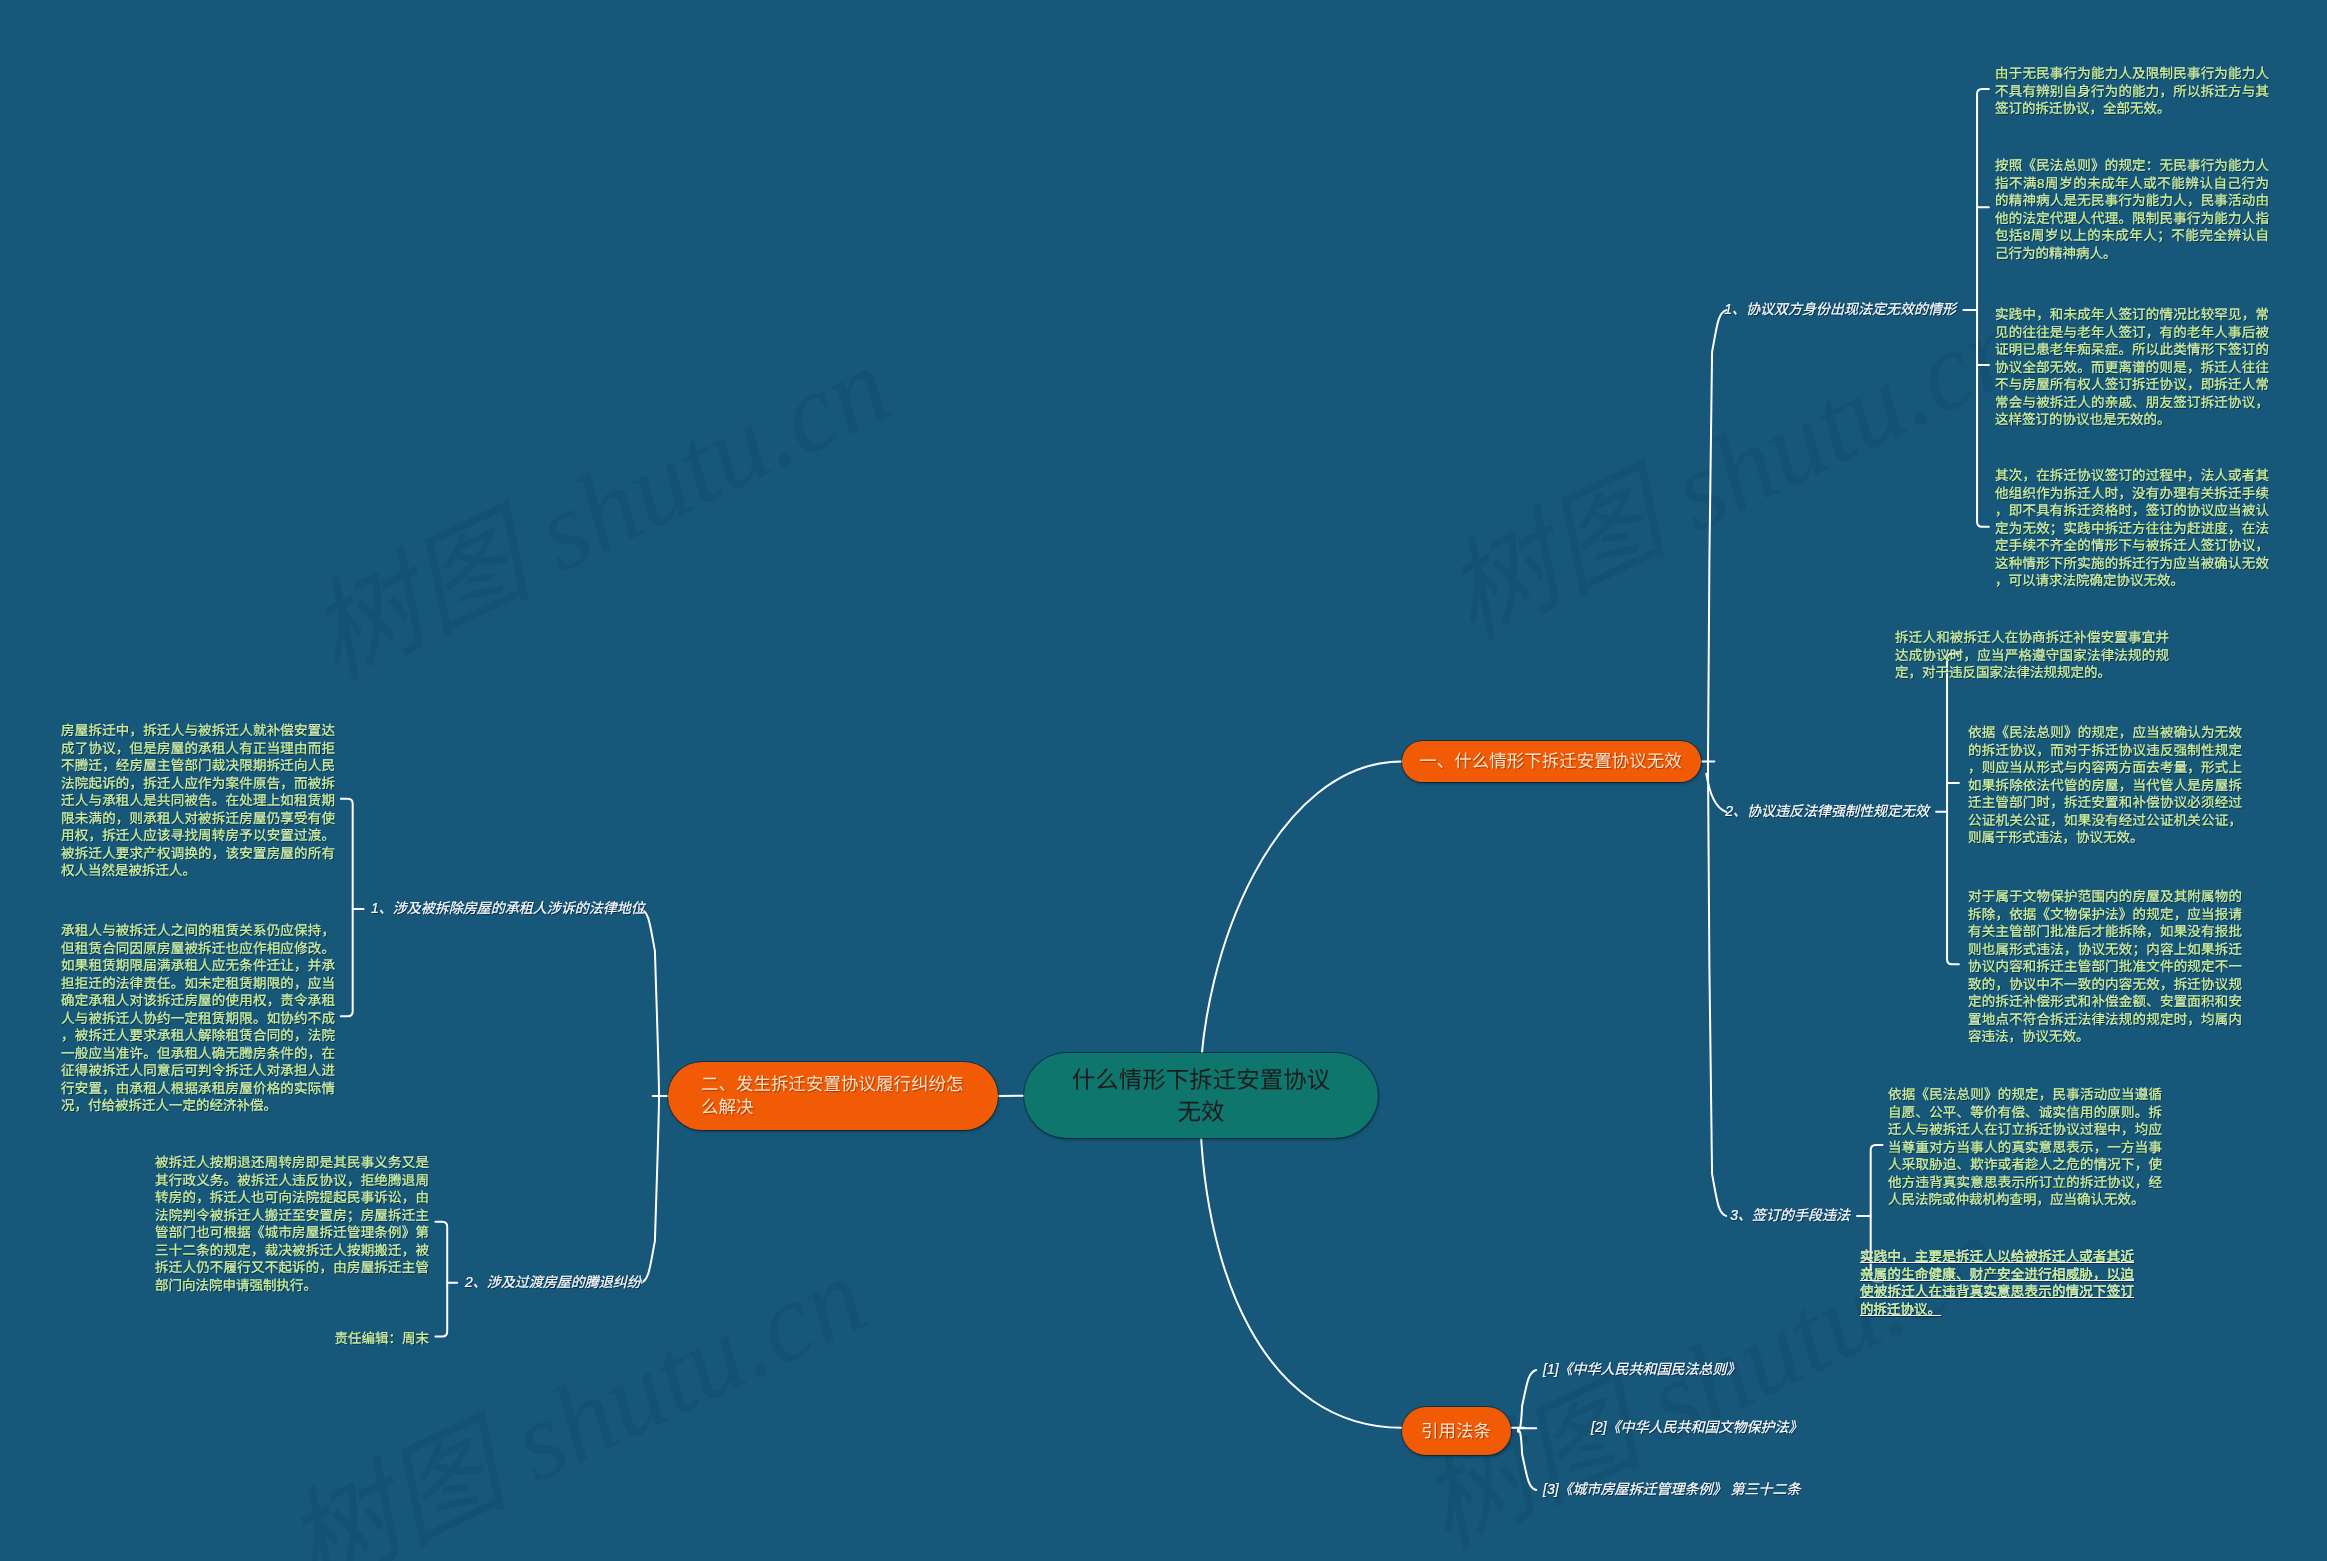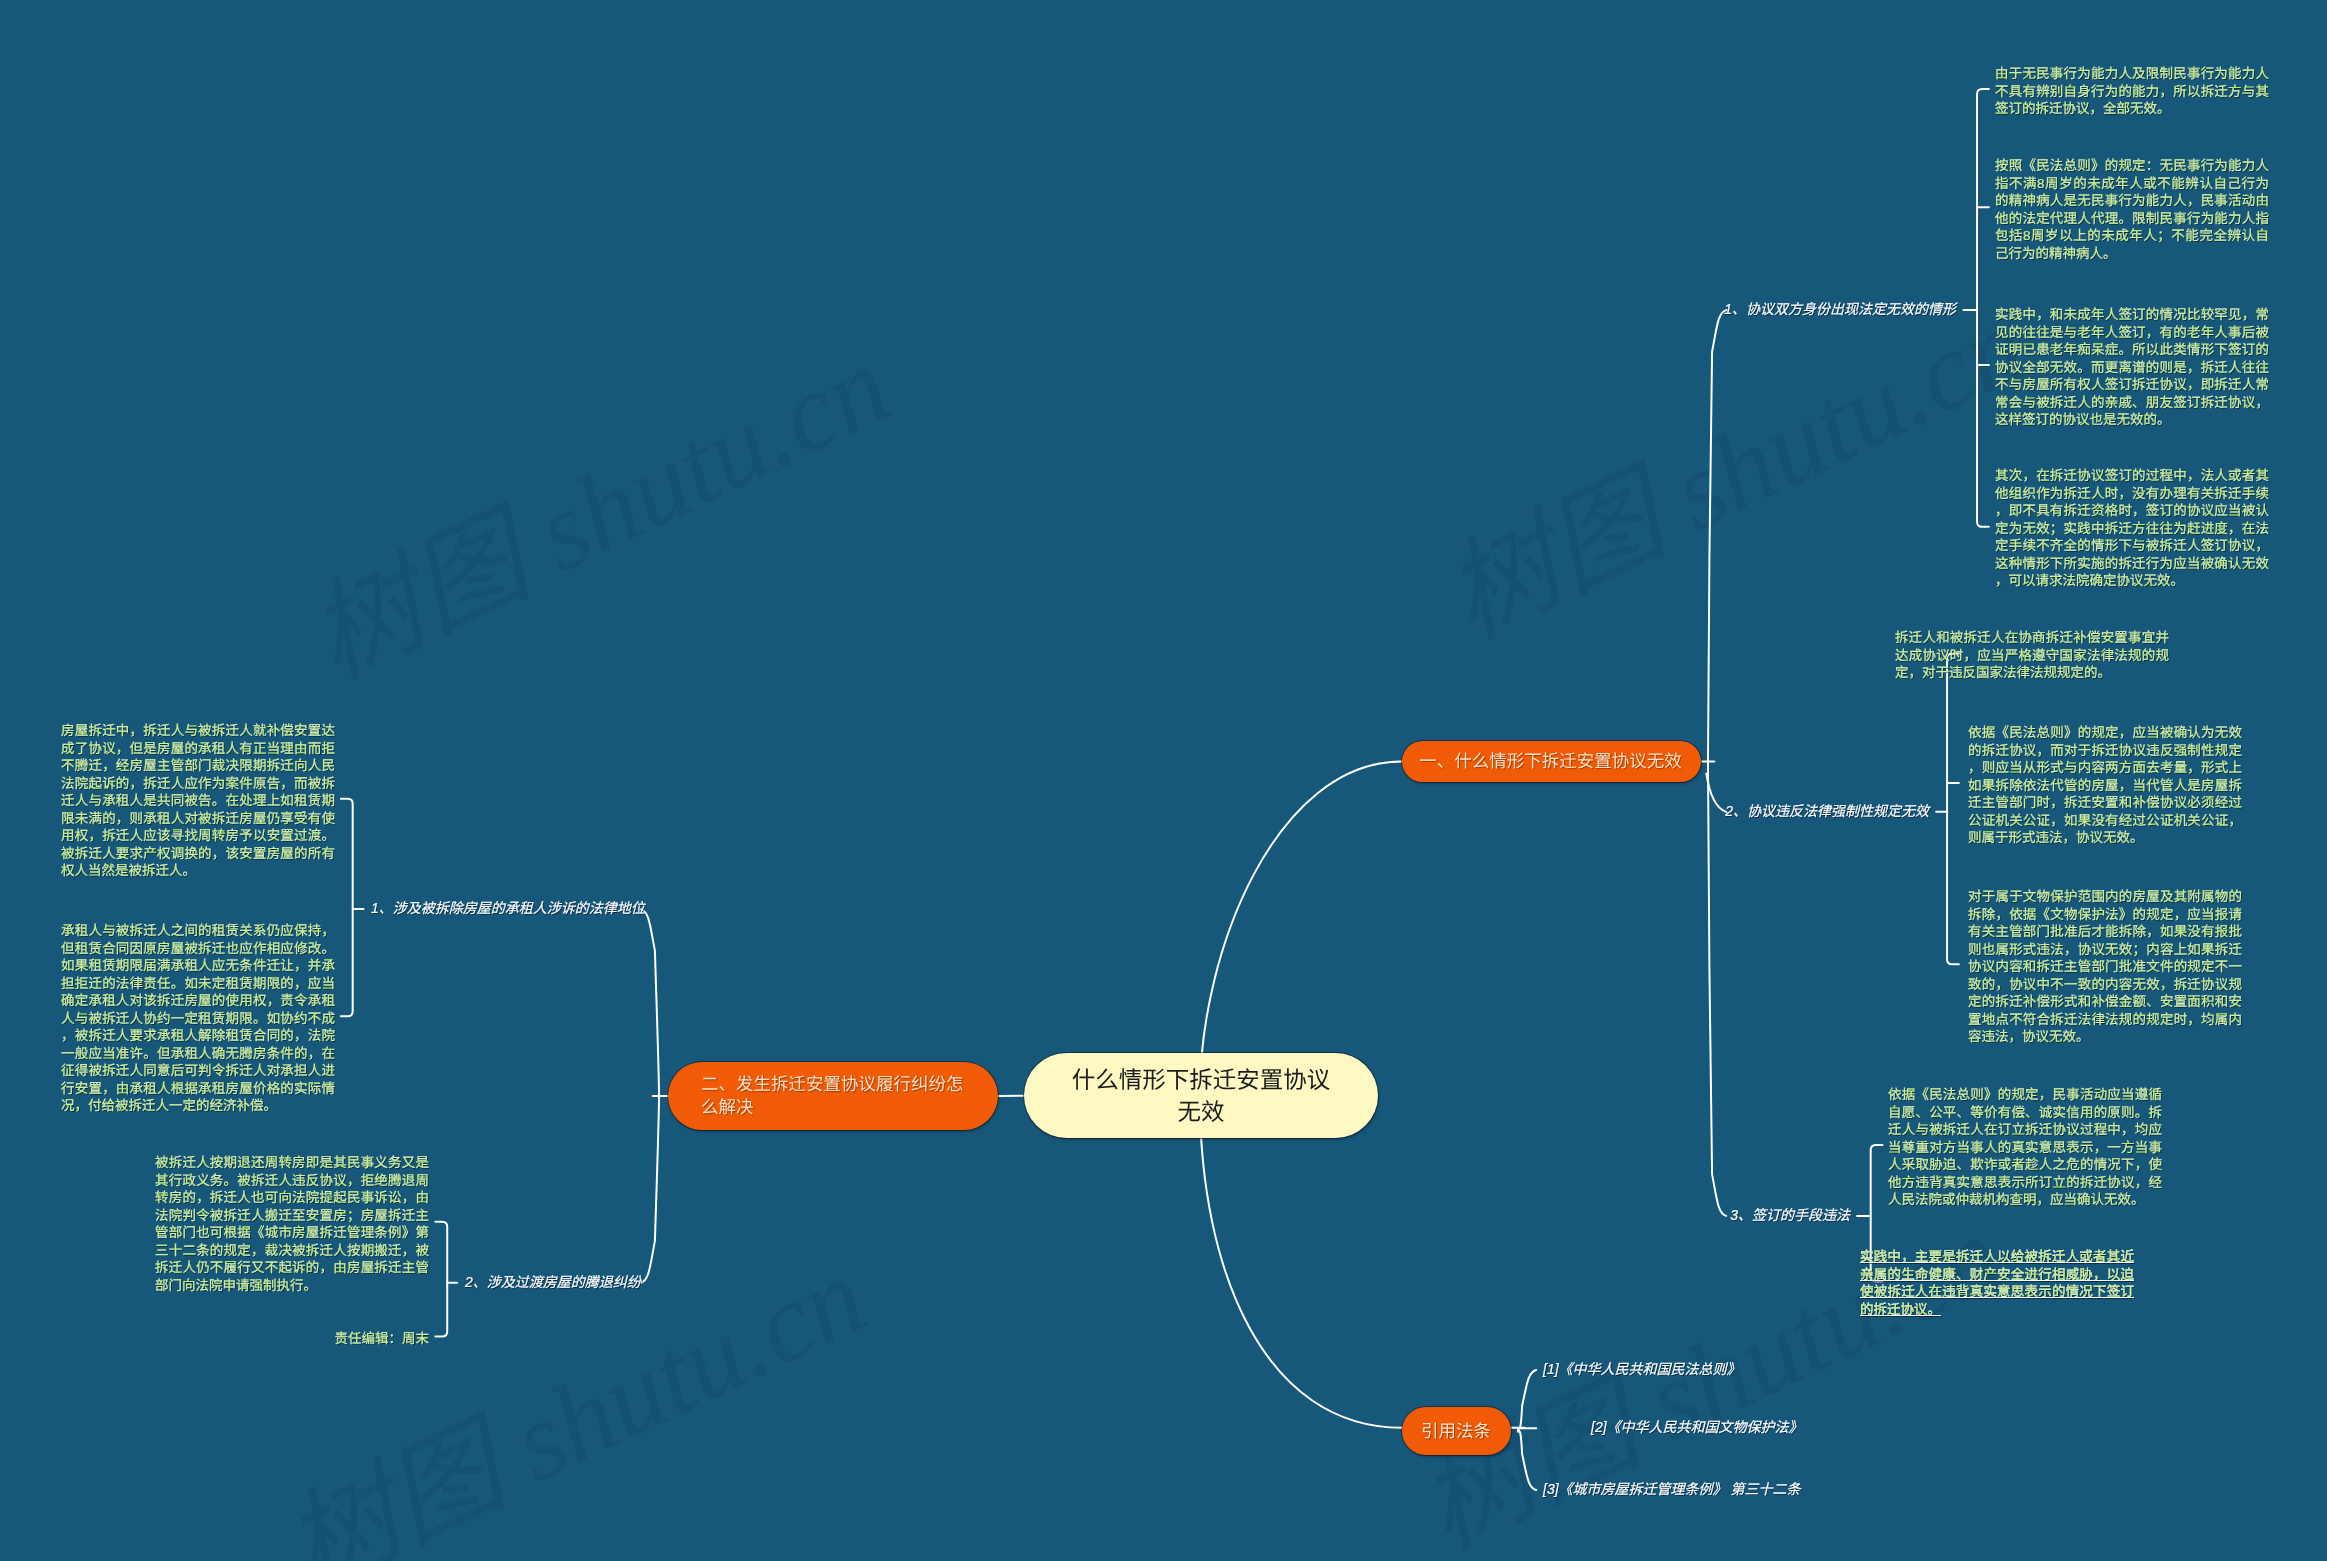--- a/index.html
+++ b/index.html
@@ -5,21 +5,21 @@
 <style>
   html,body{margin:0;padding:0;}
   body{width:2327px;height:1561px;background:#17577A;overflow:hidden;position:relative;
        font-family:"Liberation Sans",sans-serif;}
   #stage{position:absolute;left:0;top:0;width:2327px;height:1561px;}
   #links{position:absolute;left:0;top:0;}
   #wmlayer{position:absolute;left:0;top:0;width:2327px;height:1561px;overflow:hidden;}
   .wm{position:absolute;color:rgba(0,22,44,0.085);font-size:111px;
       transform:rotate(-25.5deg);transform-origin:0 0;white-space:nowrap;
       font-family:"Liberation Serif",serif;font-style:italic;}
-  .rootnode{position:absolute;background:#fef9c3;border-radius:44px;
+  .rootnode{position:absolute;background:#0f766e;border-radius:44px;
             box-shadow:0 0 0 0.9px rgba(10,22,30,.55), 0.9px 1.8px 2.7px rgba(0,0,0,.30);
             display:flex;align-items:center;justify-content:center;text-align:center;
             color:#1c1c1c;font-size:23.5px;line-height:32px;}
   .branchnode{position:absolute;background:#F25B05;border-radius:36px;
               box-shadow:0 0 0 0.9px rgba(10,22,30,.55), 0.9px 1.8px 2.7px rgba(0,0,0,.30);
               color:#FCE0C8;font-size:17.5px;line-height:23px;text-shadow:0.9px 0.9px 1.1px rgba(0,0,0,.35);
               display:flex;align-items:center;box-sizing:border-box;}
   .lbl{position:absolute;color:#FFFFFF;font-size:14px;line-height:17.3px;white-space:nowrap;
        text-shadow:0.9px 0.9px 0 rgba(4,20,34,.62);font-style:italic;-webkit-text-stroke:0.2px #FFFFFF;}
   .para{position:absolute;color:#bef264;font-size:13.5px;line-height:17.5px;

